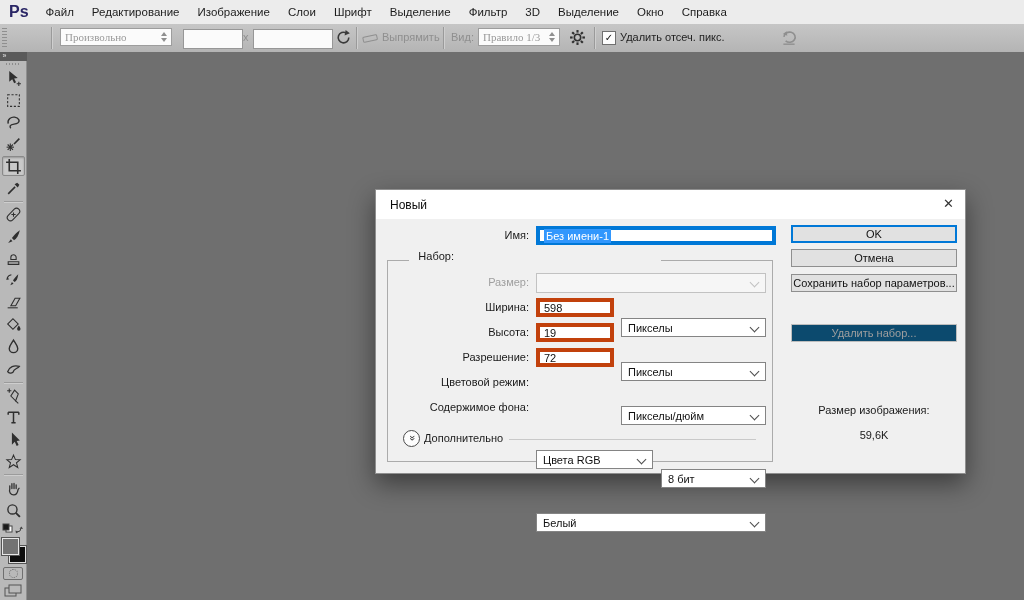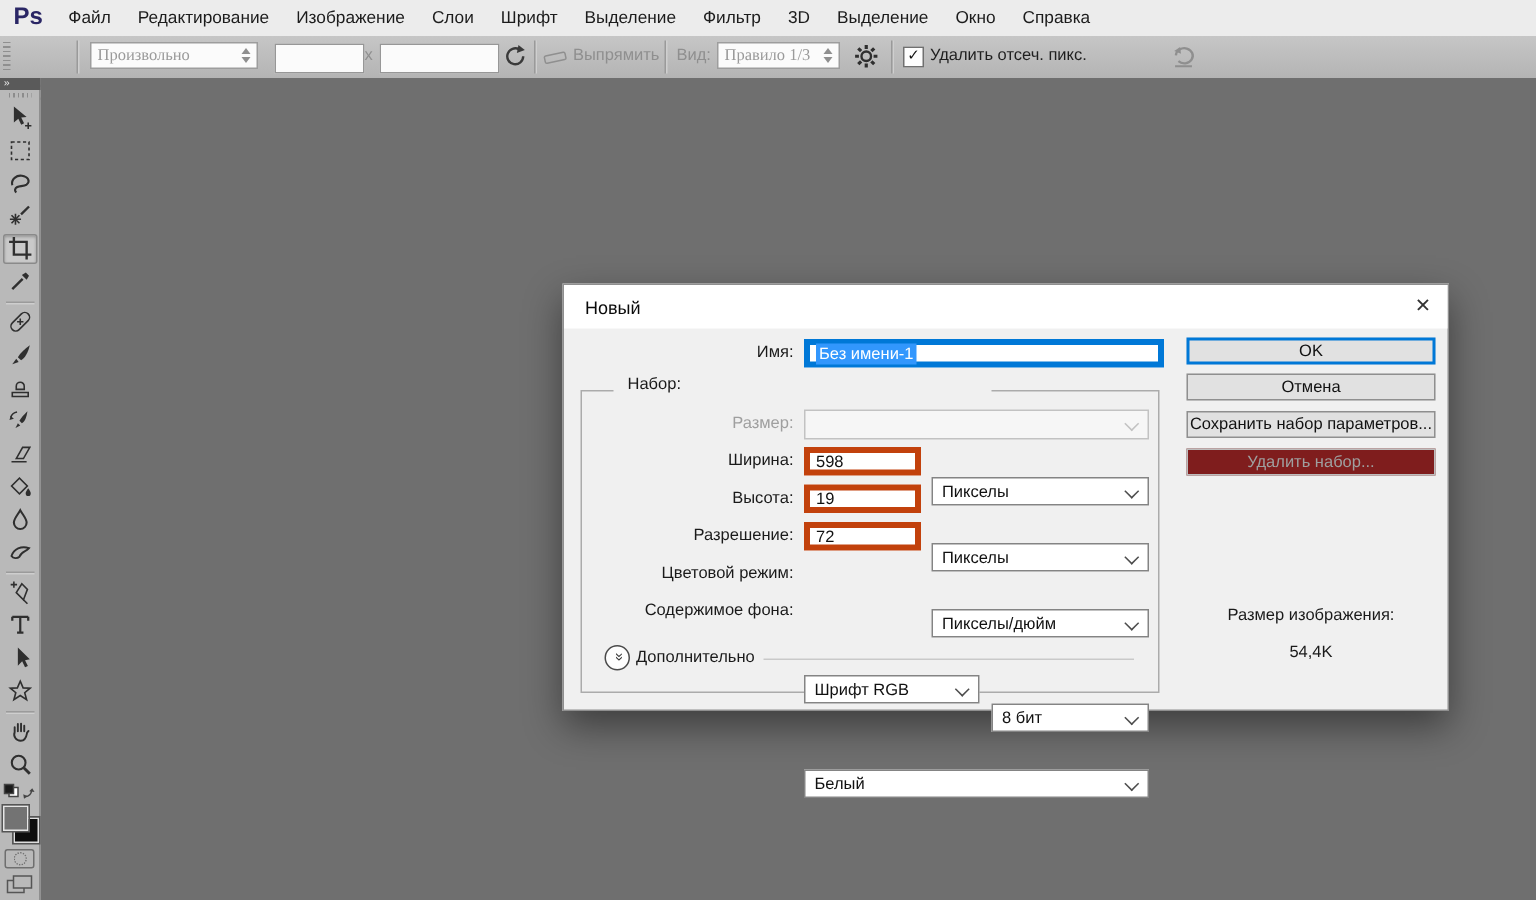--- a/index.html
+++ b/index.html
@@ -65,21 +65,21 @@
          padding:0 4px;display:flex;align-items:center;color:#111;}
   .dd{background:#fff;border:1px solid #848484;box-sizing:border-box;height:19px;font-size:11px;
       padding:0 18px 0 6px;display:flex;align-items:center;color:#111;position:relative;}
   .dd .chev,.input .chev{position:absolute;right:7px;top:5px;width:6px;height:6px;
       border-right:1.4px solid #4d4d4d;border-bottom:1.4px solid #4d4d4d;transform:rotate(45deg);}
   .dd.dis{background:#f6f6f6;border-color:#c2c2c2;color:#b5b5b5;}
   .dd.dis .chev{border-color:#c2c2c2;}
   .btn{left:415px;width:166px;height:18px;background:#e1e1e1;border:1px solid #8f8f8f;box-sizing:border-box;
        font-size:11px;display:flex;align-items:center;justify-content:center;color:#111;cursor:default;}
   .btn.default{border:1px solid #0078d7;box-shadow:inset 0 0 0 1px #0078d7;}
-  .btn.dis{background:#7f1d1d;border-color:#bdbdbd;color:#9f9f9f;}
+  .btn.dis{background:#0c4a6e;border-color:#bdbdbd;color:#9f9f9f;margin-top:25px;}
   #name-field{border-color:#0078d7;}
   #name-field .sel{background:#3297fd;color:#fff;padding:1px 2px;}
   #group-frame{left:11px;top:70px;width:386px;height:202px;border:1px solid #ababab;box-sizing:border-box;}
   #frame-cover{left:33px;top:69px;width:252px;height:3px;background:#f0f0f0;}
   #adv-circle{left:27px;top:240px;width:15px;height:15px;border:1px solid #4a4a4a;border-radius:50%;
               display:flex;align-items:center;justify-content:center;background:#fdfdfd;}
   #adv-circle span{display:block;transform:rotate(90deg);font-size:10px;color:#333;line-height:1;margin-top:-1px;}
   #adv-line{left:133px;top:249px;width:247px;height:1px;background:#c9c9c9;}
   .imgsize{left:415px;width:166px;text-align:center;color:#1a1a1a;}
 </style>
@@ -423,35 +423,35 @@
   <div class="input abs" style="left:160px;top:158px;width:78px;">
       <span>72</span>
     </div>
   <div class="dd abs" style="left:245px;top:158px;width:145px;">
     <span>Пикселы/дюйм</span>
       <i class="chev"></i>
   </div>
 
   <span class="lbl abs" style="top:186px;">Цветовой режим:</span>
   <div class="dd abs" style="left:160px;top:183px;width:117px;">
-    <span>Шрифт RGB</span>
+    <span>Цвета RGB</span>
       <i class="chev"></i>
   </div>
   <div class="dd abs" style="left:285px;top:183px;width:105px;">
     <span>8 бит</span>
       <i class="chev"></i>
   </div>
 
   <span class="lbl abs" style="top:211px;">Содержимое фона:</span>
   <div class="dd abs" style="left:160px;top:208px;width:230px;">
     <span>Белый</span>
       <i class="chev"></i>
   </div>
 
   <span class="imgsize abs" style="top:214px;">Размер изображения:</span>
-  <span class="imgsize abs" style="top:239px;">54,4K</span>
+  <span class="imgsize abs" style="top:239px;">59,6K</span>
 
   <div id="adv-circle" class="abs">
       <span>»</span>
     </div>
   <span class="abs" style="left:48px;top:242px;">Дополнительно</span>
   <div id="adv-line" class="abs"></div>
 </div>
 
 </body></html>

